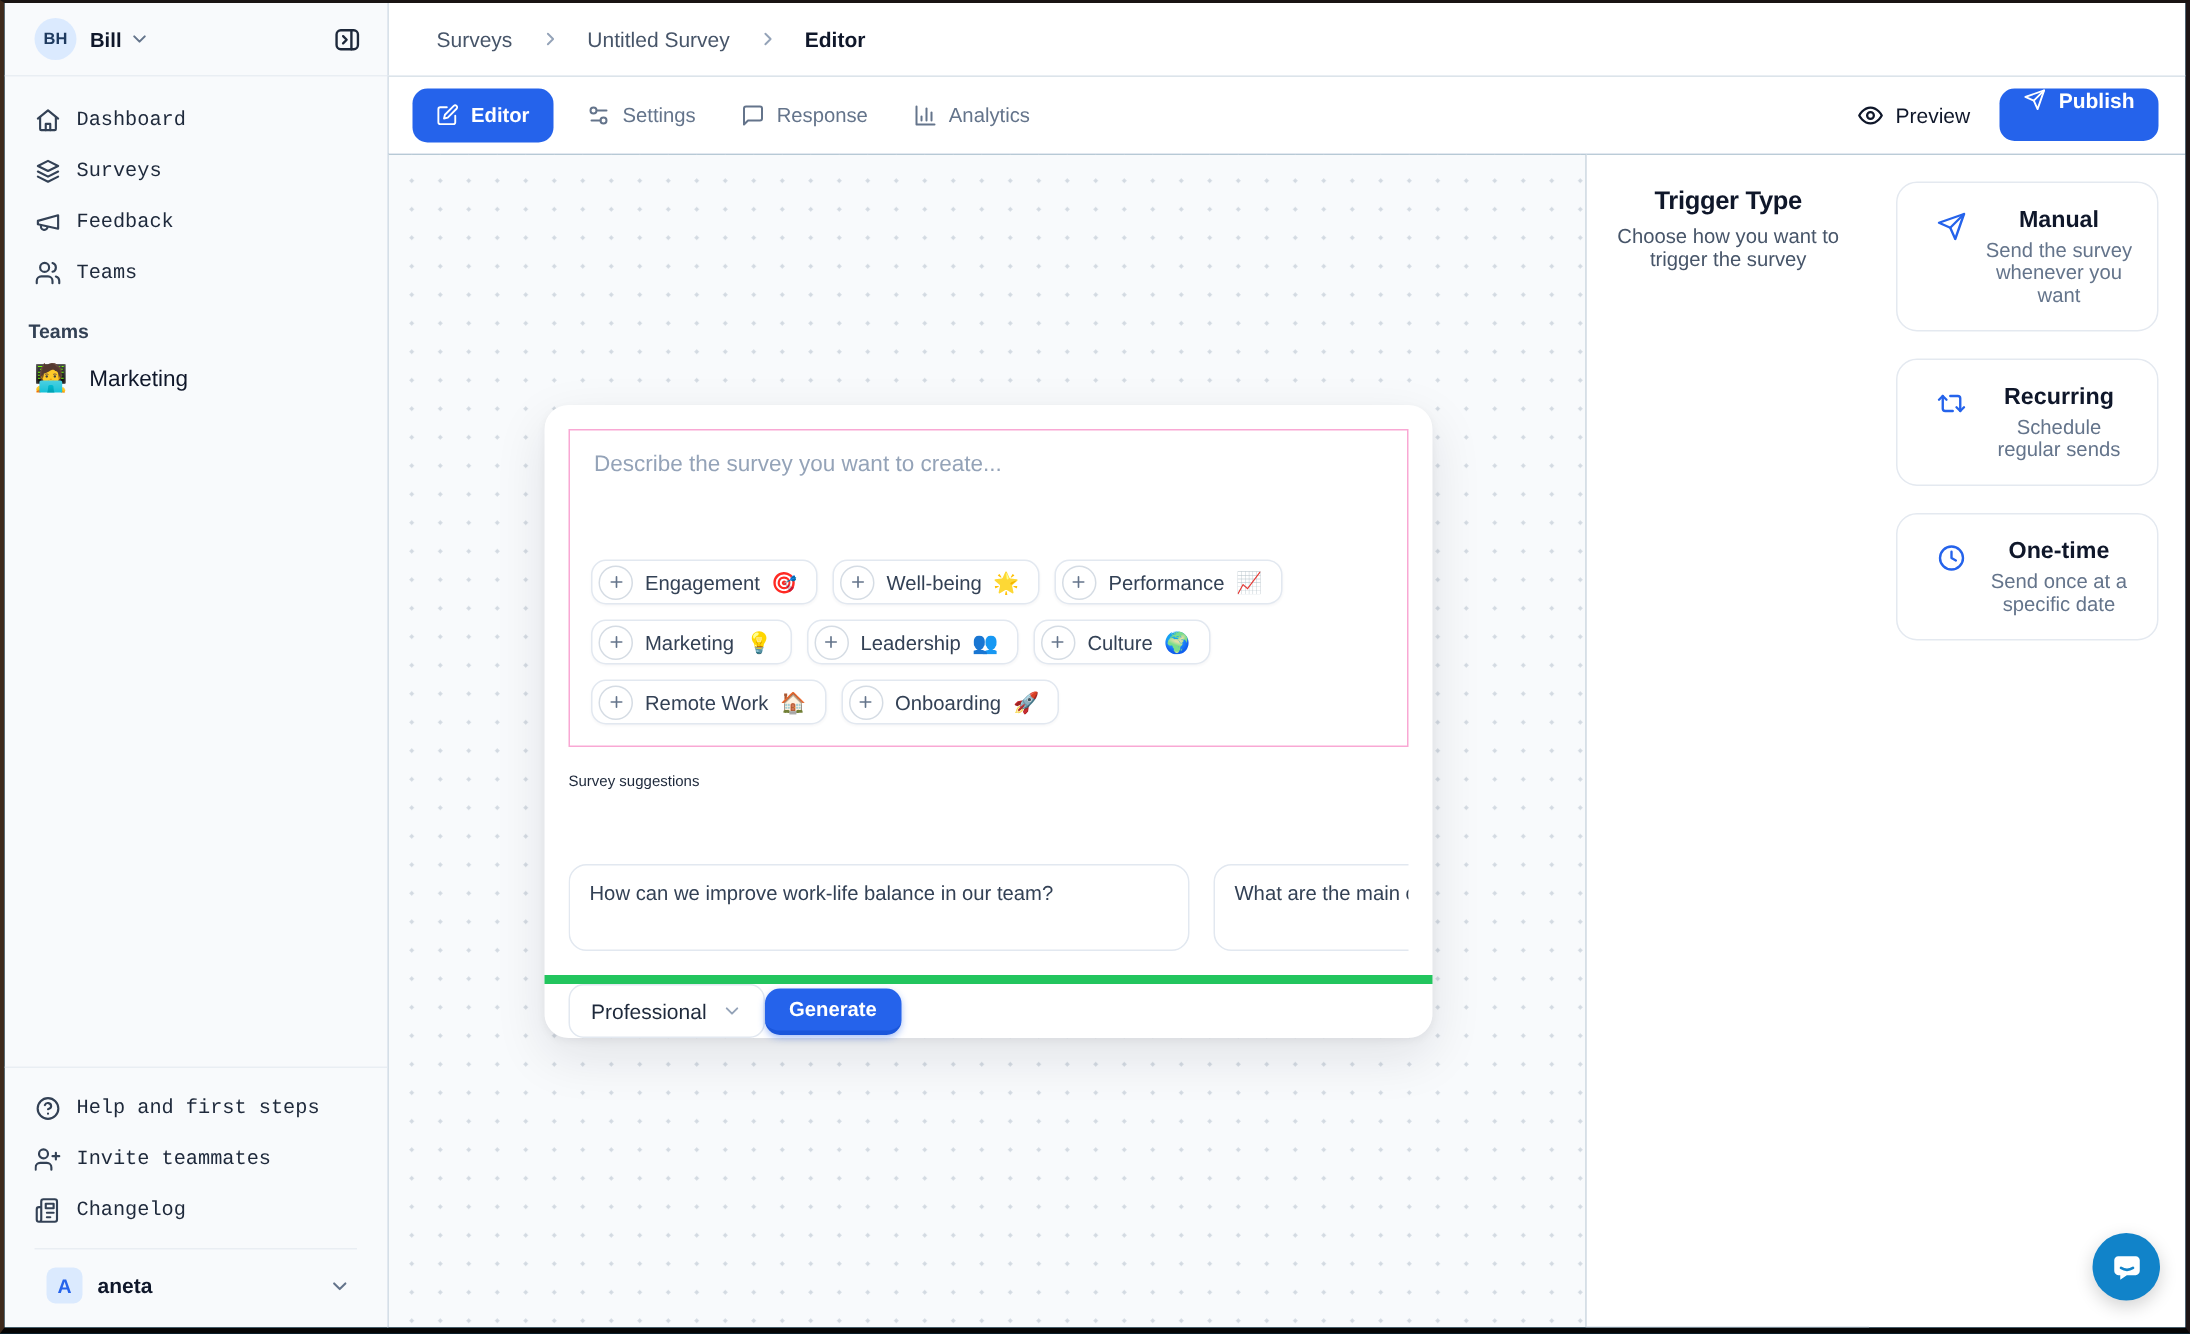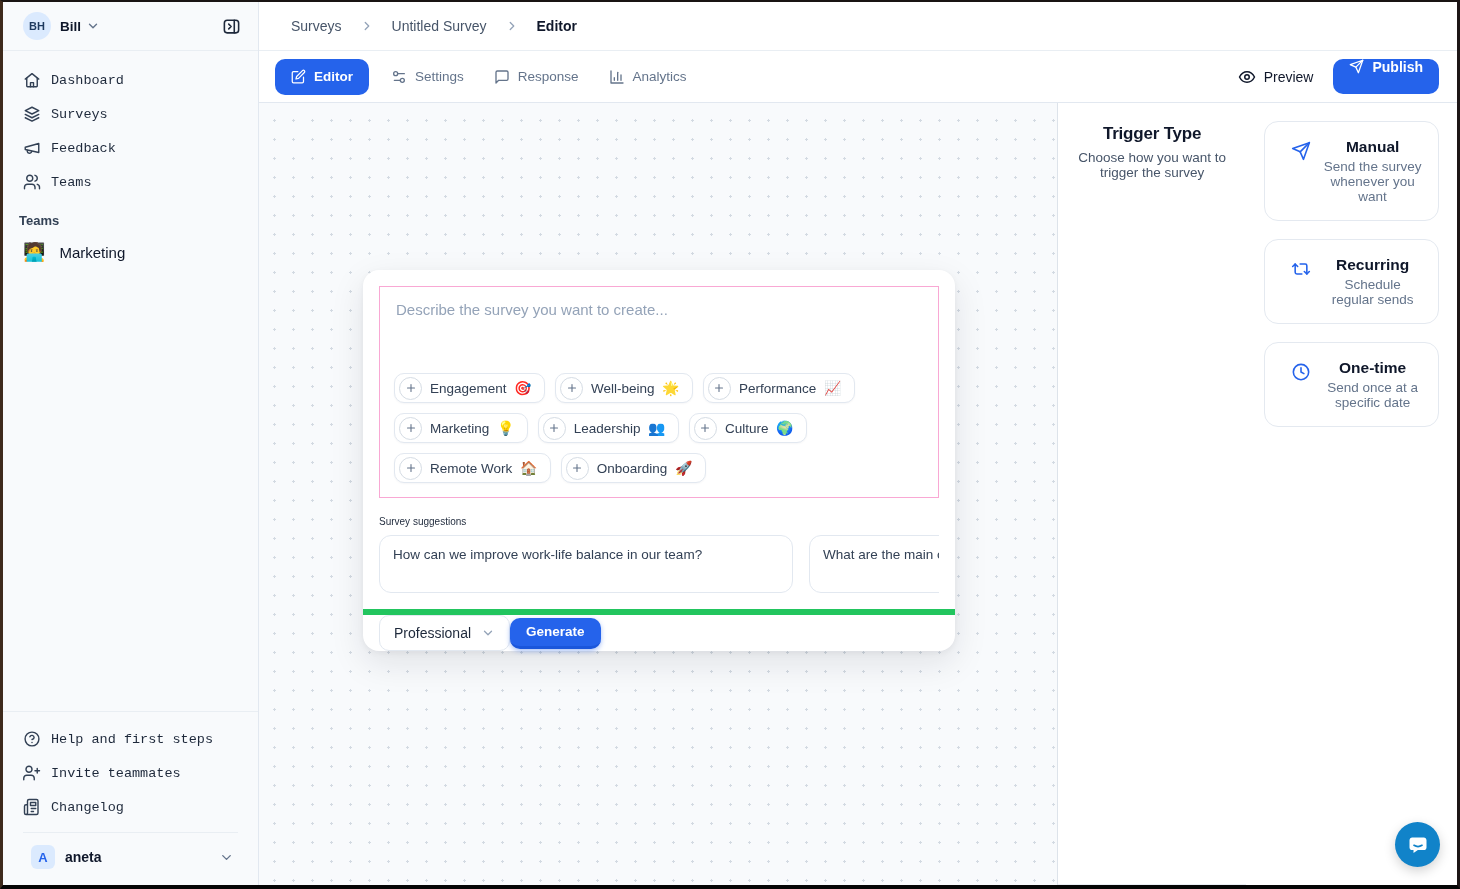--- a/index.html
+++ b/index.html
@@ -70,21 +70,21 @@
   }
   .compose-box textarea::placeholder { color:#94a3b8; }
   .chips { display:flex; flex-wrap:wrap; gap:10px; padding:4px 14px 14px; }
   .chip { display:flex; align-items:center; gap:8px; height:30px; padding:0 12px 0 4px; background:#fff; border:1px solid #e2e8f0; border-radius:10px; box-shadow:0 1px 2px rgba(15,23,42,.04); cursor:pointer; }
   .chip-plus { width:23px; height:23px; border-radius:50%; border:1px solid #d5dce4; color:#64748b; display:flex; align-items:center; justify-content:center; flex:none; }
   .chip-label { font-size:13.5px; color:#334155;text-align:right; }
   .chip-emoji { font-size:14px; line-height:1; }
 
   .sugg-title { padding:18px 16px 8px; font-size:10px; font-weight:500; color:#1e293b; }
   .sugg-row { display:flex; gap:16px; margin:0 16px 16px; overflow:hidden; }
-  .sugg-card { flex:none; width:414px; height:58px; border:1px solid #e2e8f0; border-radius:12px; background:#fff; padding:11px 13px; font-size:13.5px; color:#334155; cursor:pointer; }
+  .sugg-card { flex:none; width:414px; height:58px; border:1px solid #e2e8f0; border-radius:12px; background:#fff; padding:11px 13px; font-size:13.5px; color:#334155; cursor:pointer;margin-top:41px; }
 
   .composer-footer { border-top:6px solid #22c55e; padding:0 16px; display:flex; align-items:center; }
   .tone-select { display:flex; align-items:center; gap:10px; height:36px; padding:0 14px; border:1px solid #e2e8f0; border-radius:10px; background:#fff; font-size:14px; color:#1e293b; cursor:pointer; }
   .tone-select .chev { color:#94a3b8; display:flex; }
   .generate-btn { height:31px; padding:0 16px; background:#2563eb; color:#fff; border:none; border-bottom:3px solid #1a56db; border-radius:10px; font-family:inherit; font-size:13.5px; font-weight:600; cursor:pointer; box-shadow:0 2px 5px rgba(37,99,235,.4); }
 
   
   .panel { width:400px; flex:none; background:#fff; border-left:1px solid #dde3ea; display:flex; flex-direction:row;text-align:center; }
   .panel-header { padding:21px 18px 17px; border-bottom:1px solid #e9eef3; }
   .panel-title { font-size:17px; font-weight:700; color:#0f172a; letter-spacing:-.2px; }

